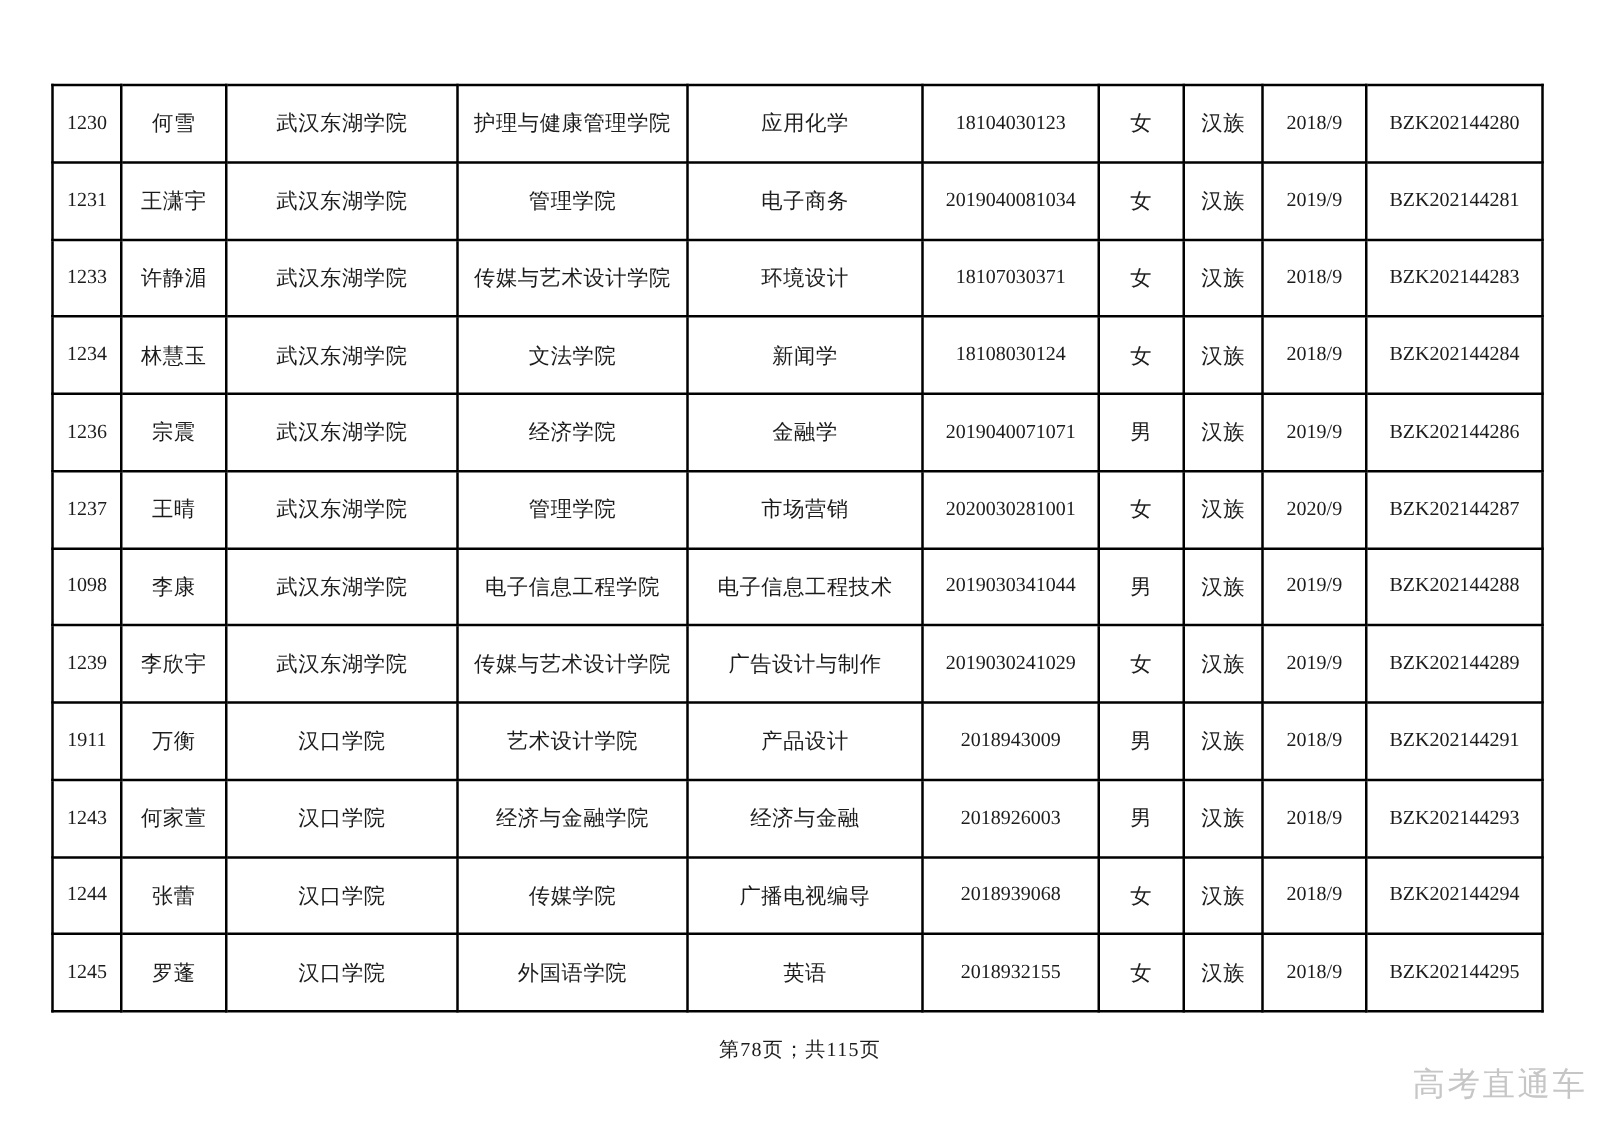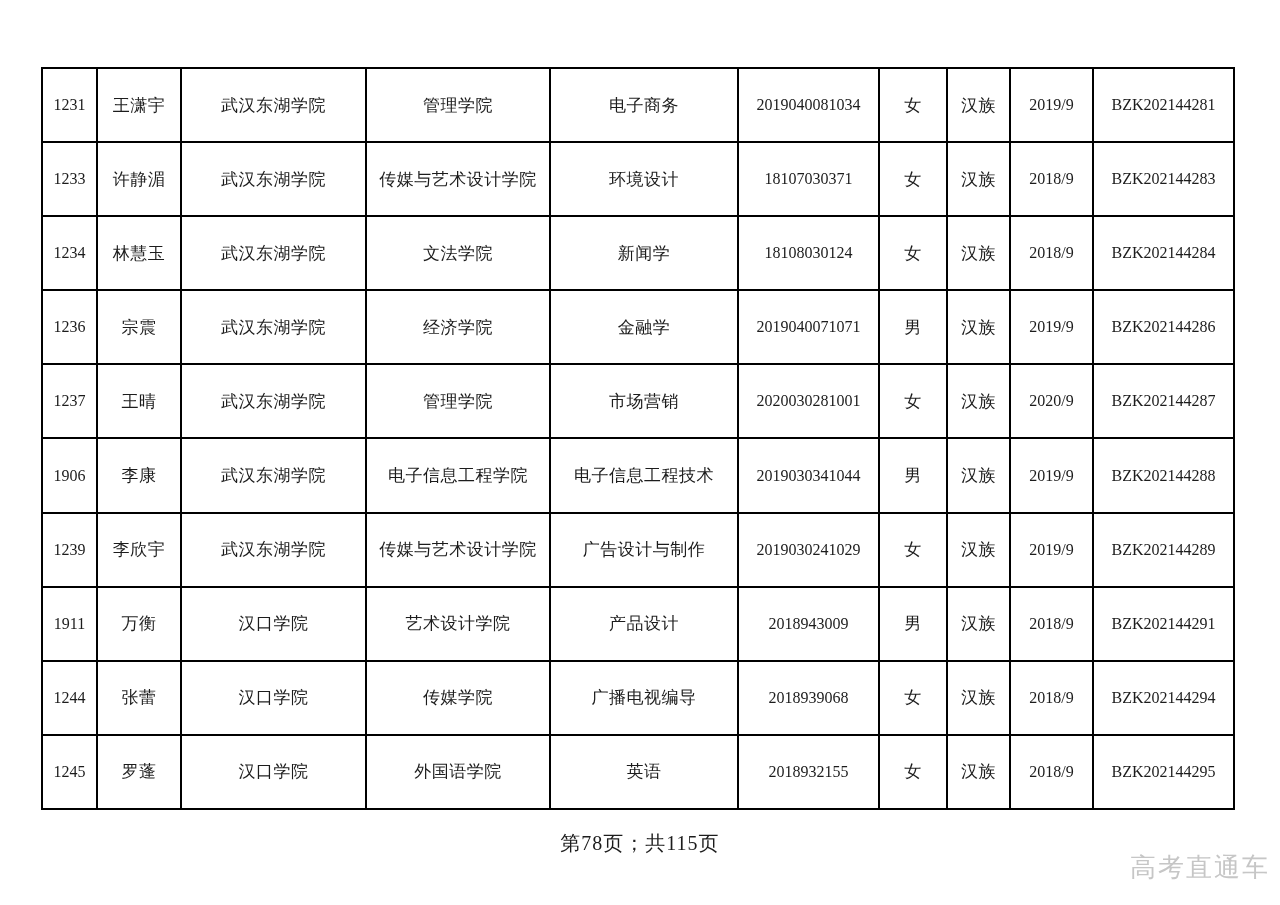--- a/index.html
+++ b/index.html
@@ -50,21 +50,21 @@
   col.c6 { width: 68px; }
   col.c7 { width: 63px; }
   col.c8 { width: 83px; }
   col.c9 { width: 141px; }
   .footer {
     position: absolute;
     left: 0;
     top: 830px;
     width: 1280px;
     text-align: center;
-    font-size: 20px;
+    font-size: 16px;
     color: #1c1c1c;
     letter-spacing: 1px;
   }
   .watermark {
     position: absolute;
     right: 10px;
     bottom: 20px;
     font-size: 26px;
     color: #c6c6c6;
     letter-spacing: 2px;
@@ -85,20 +85,32 @@
         <col class="c3">
         <col class="c4">
       <col class="c5">
         <col class="c6">
         <col class="c7">
         <col class="c8">
         <col class="c9">
     </colgroup>
     <tbody>
         <tr>
+          <td class="col-0">1230</td>
+          <td class="col-1">何雪</td>
+          <td class="col-2">武汉东湖学院</td>
+          <td class="col-3">护理与健康管理学院</td>
+          <td class="col-4">应用化学</td>
+          <td class="col-5">18104030123</td>
+          <td class="col-6">女</td>
+          <td class="col-7">汉族</td>
+          <td class="col-8">2018/9</td>
+          <td class="col-9">BZK202144280</td>
+        </tr>
+        <tr>
           <td class="col-0">1231</td>
           <td class="col-1">王潇宇</td>
           <td class="col-2">武汉东湖学院</td>
           <td class="col-3">管理学院</td>
           <td class="col-4">电子商务</td>
           <td class="col-5">2019040081034</td>
           <td class="col-6">女</td>
           <td class="col-7">汉族</td>
           <td class="col-8">2019/9</td>
           <td class="col-9">BZK202144281</td>
@@ -145,21 +157,21 @@
           <td class="col-2">武汉东湖学院</td>
           <td class="col-3">管理学院</td>
           <td class="col-4">市场营销</td>
           <td class="col-5">2020030281001</td>
           <td class="col-6">女</td>
           <td class="col-7">汉族</td>
           <td class="col-8">2020/9</td>
           <td class="col-9">BZK202144287</td>
         </tr>
         <tr>
-          <td class="col-0">1906</td>
+          <td class="col-0">1098</td>
           <td class="col-1">李康</td>
           <td class="col-2">武汉东湖学院</td>
           <td class="col-3">电子信息工程学院</td>
           <td class="col-4">电子信息工程技术</td>
           <td class="col-5">2019030341044</td>
           <td class="col-6">男</td>
           <td class="col-7">汉族</td>
           <td class="col-8">2019/9</td>
           <td class="col-9">BZK202144288</td>
         </tr>
@@ -181,20 +193,32 @@
           <td class="col-2">汉口学院</td>
           <td class="col-3">艺术设计学院</td>
           <td class="col-4">产品设计</td>
           <td class="col-5">2018943009</td>
           <td class="col-6">男</td>
           <td class="col-7">汉族</td>
           <td class="col-8">2018/9</td>
           <td class="col-9">BZK202144291</td>
         </tr>
         <tr>
+          <td class="col-0">1243</td>
+          <td class="col-1">何家萱</td>
+          <td class="col-2">汉口学院</td>
+          <td class="col-3">经济与金融学院</td>
+          <td class="col-4">经济与金融</td>
+          <td class="col-5">2018926003</td>
+          <td class="col-6">男</td>
+          <td class="col-7">汉族</td>
+          <td class="col-8">2018/9</td>
+          <td class="col-9">BZK202144293</td>
+        </tr>
+        <tr>
           <td class="col-0">1244</td>
           <td class="col-1">张蕾</td>
           <td class="col-2">汉口学院</td>
           <td class="col-3">传媒学院</td>
           <td class="col-4">广播电视编导</td>
           <td class="col-5">2018939068</td>
           <td class="col-6">女</td>
           <td class="col-7">汉族</td>
           <td class="col-8">2018/9</td>
           <td class="col-9">BZK202144294</td>

